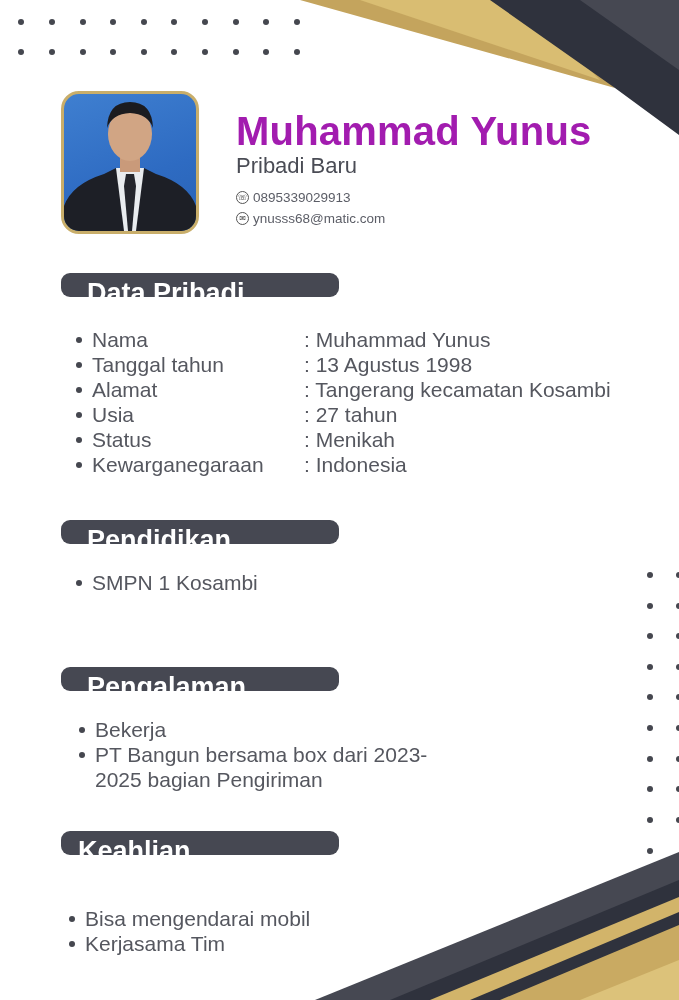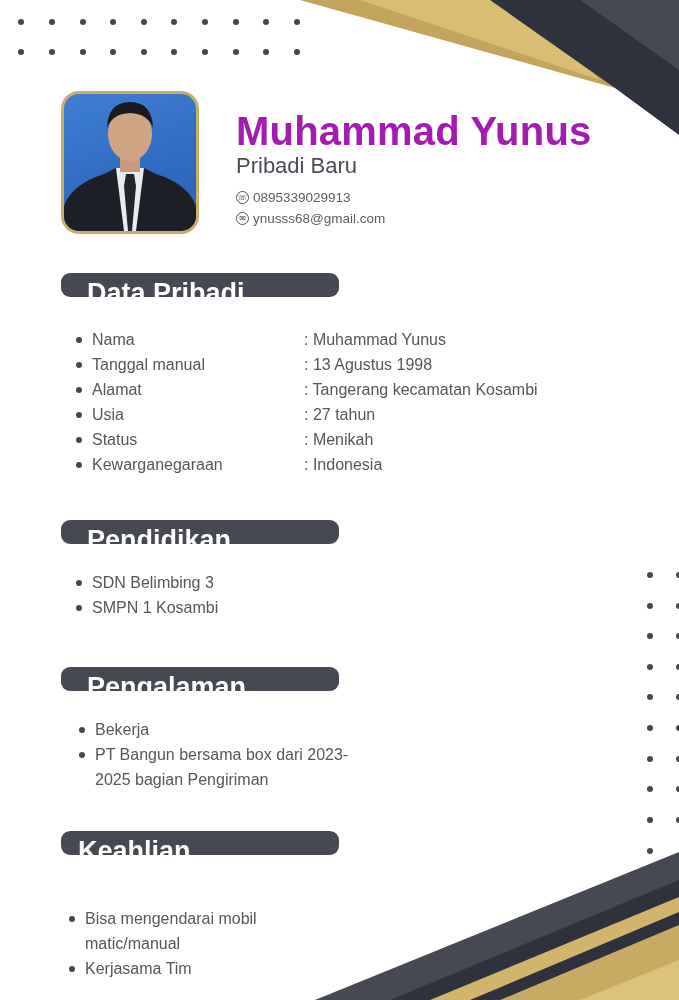--- a/index.html
+++ b/index.html
@@ -42,21 +42,21 @@
 
     .section-header {
       position: absolute; left: 61px; width: 278px; height: 24px;
       background: #464852; border-radius: 9px;
       color: #ffffff; font-weight: bold; font-size: 27px;
       box-sizing: border-box; padding-left: 26px; line-height: 40px;
       white-space: nowrap;
     }
     .list { position: absolute; margin: 0; padding: 0; list-style: none; }
     .list li {
-      position: relative; padding-left: 18px; font-size: 16px; color: #55575f;
+      position: relative; padding-left: 18px; font-size: 21px; color: #55575f;
       line-height: 25px; white-space: nowrap;
     }
     .list li::before {
       content: ""; position: absolute; left: 2px; top: 10px;
       width: 6px; height: 6px; border-radius: 50%; background: #45474f;
     }
     .kv li .k { display: inline-block; width: 212px; }
   </style>
 </head>
 <body>
@@ -140,48 +140,46 @@
 </div>
 
 <div class="name">Muhammad Yunus</div>
 <div class="role">Pribadi Baru</div>
 <div class="contact" style="top:190px">
   <span class="ic">☏</span>
   <span>0895339029913</span>
 </div>
 <div class="contact" style="top:211px">
   <span class="ic">✉</span>
-  <span>ynusss68@gmail.com</span>
+  <span>ynusss68@matic.com</span>
 </div>
 
 <div class="section-header" style="top:273px">Data Pribadi</div>
 <ul class="list kv" style="left:74px; top:327px">
   <li><span class="k">Nama</span><span>: Muhammad Yunus</span></li>
-  <li><span class="k">Tanggal manual</span><span>: 13 Agustus 1998</span></li>
+  <li><span class="k">Tanggal tahun</span><span>: 13 Agustus 1998</span></li>
   <li><span class="k">Alamat</span><span>: Tangerang kecamatan Kosambi</span></li>
   <li><span class="k">Usia</span><span>: 27 tahun</span></li>
   <li><span class="k">Status</span><span>: Menikah</span></li>
   <li><span class="k">Kewarganegaraan</span><span>: Indonesia</span></li>
 </ul>
 
 <div class="section-header" style="top:520px">Pendidikan</div>
 <ul class="list" style="left:74px; top:570px">
-  <li>SDN Belimbing 3</li>
   <li>SMPN 1 Kosambi</li>
 </ul>
 
 <div class="section-header" style="top:667px">Pengalaman</div>
 <ul class="list" style="left:77px; top:717px">
   <li>Bekerja</li>
   <li>PT Bangun bersama box dari 2023-</li>
   <li class="cont" style="padding-left:18px">2025 bagian Pengiriman</li>
 </ul>
 
 <div class="section-header" style="top:831px; padding-left:17px">Keahlian</div>
 <ul class="list" style="left:67px; top:906px">
   <li>Bisa mengendarai mobil</li>
-  <li class="cont">matic/manual</li>
   <li>Kerjasama Tim</li>
 </ul>
 
 <style>
   .list li.cont::before { display: none; }
 </style>
 
 </body></html>

